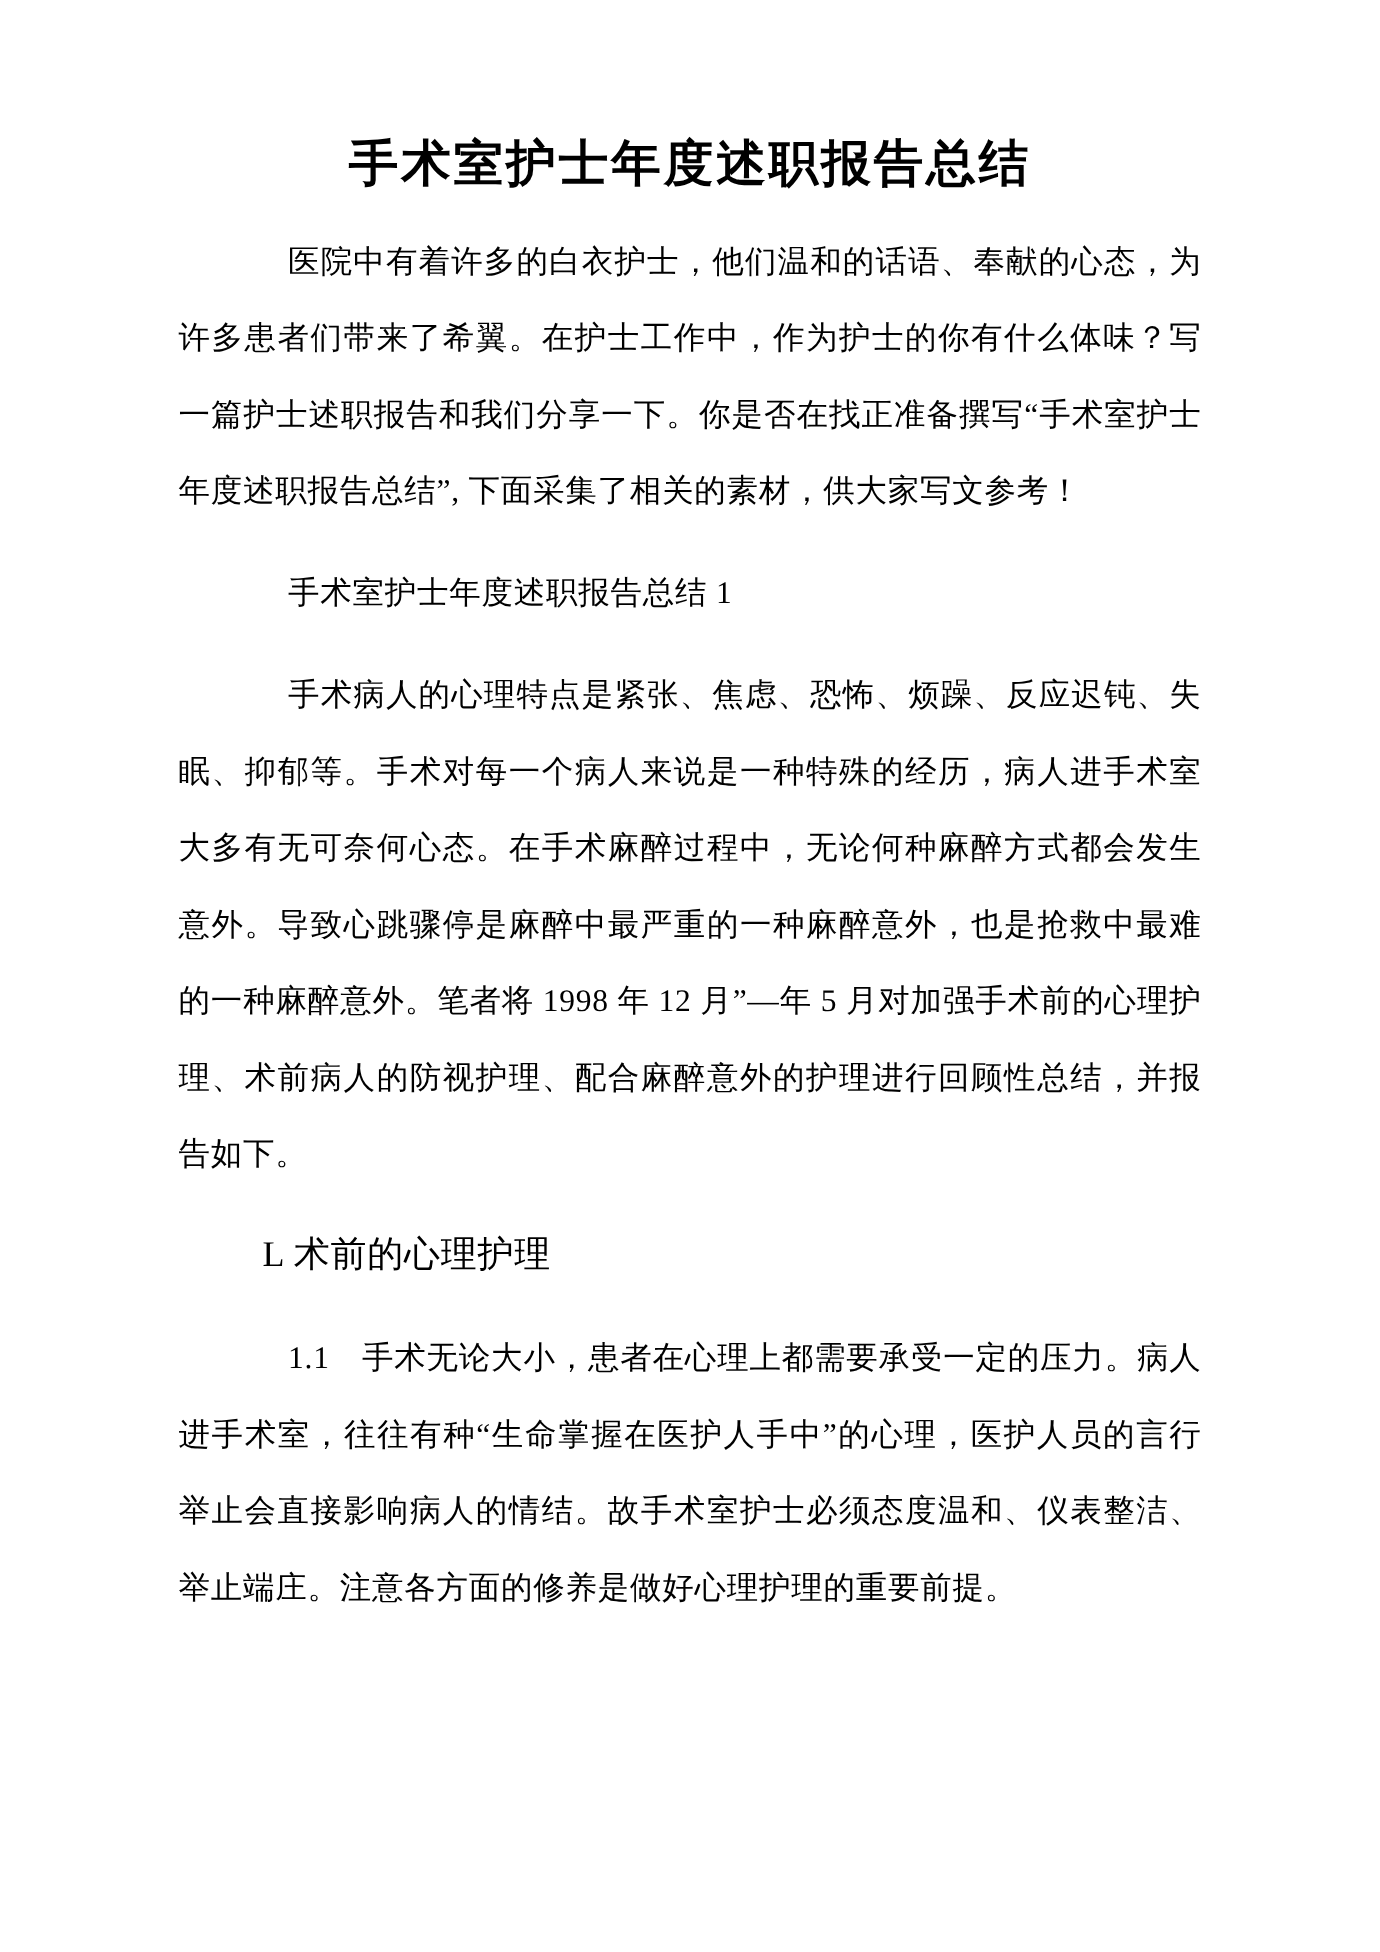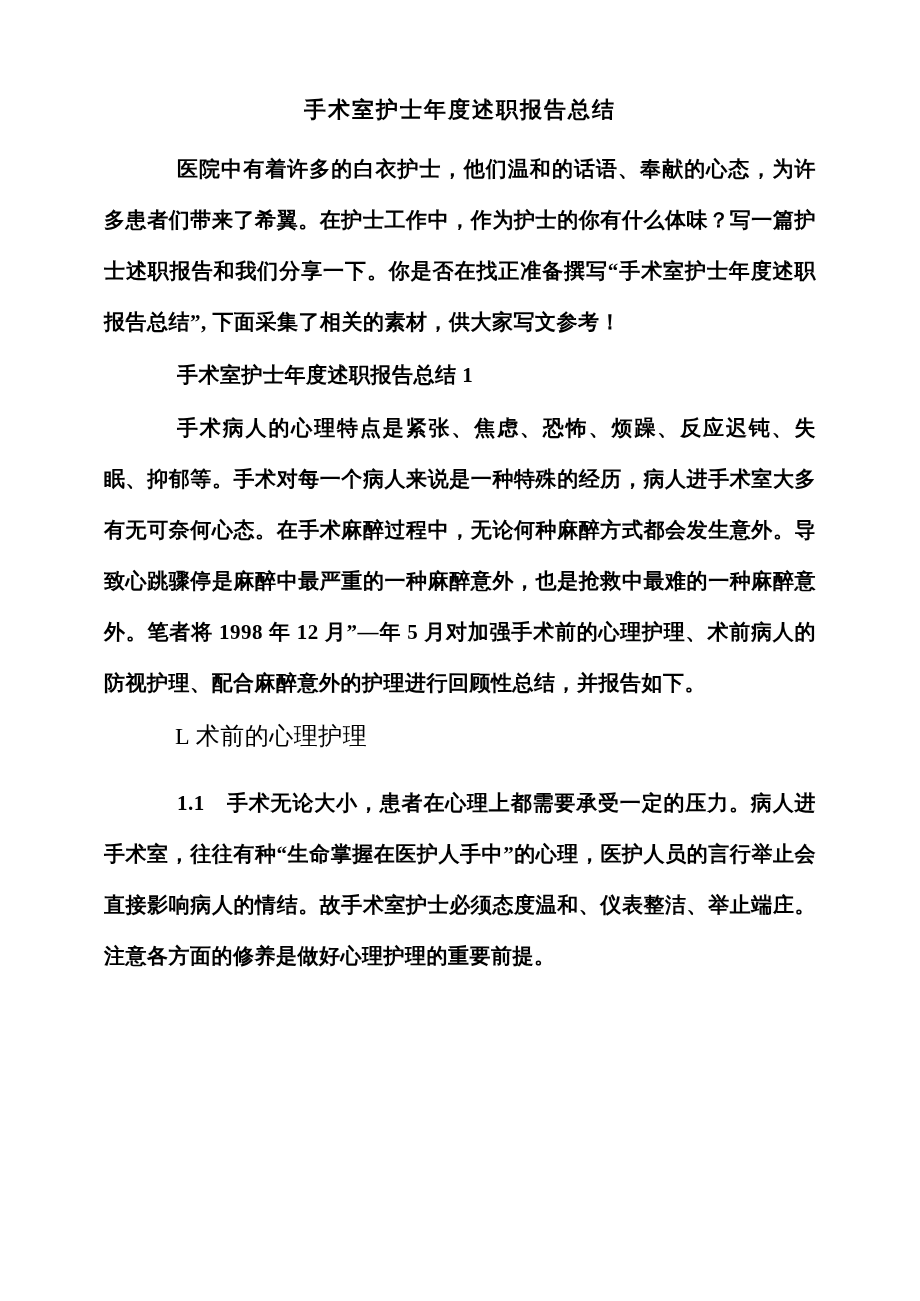--- a/index.html
+++ b/index.html
@@ -14,35 +14,34 @@
     margin: 0 auto;
     background: #ffffff;
     color: #000000;
     font-family: "Liberation Serif", "DejaVu Serif", serif;
     box-sizing: border-box;
     padding: 88px 102px 0 102px;
     overflow: hidden;
   }
   .doc-title {
     margin: 0 0 12px 0;
-    font-size: 22px;
+    font-size: 33px;
     font-weight: bold;
     text-align: center;
     letter-spacing: 2px;
     line-height: 44px;
   }
   p.body-para {
-    margin: 2px;
+    margin: 17px;
     font-size: 21px;
     line-height: 51px;
     text-align: justify;
     text-justify: inter-character;
     text-indent: 73px;
     letter-spacing: 0.5px;
-    font-weight: bold;
   }
   p.heading-para {
     margin: 0;
     font-size: 24px;
     line-height: 51px;
     text-indent: 73px;
     letter-spacing: 0.5px;
   }
   p.heading-gap-after {
     margin-bottom: 16px;

